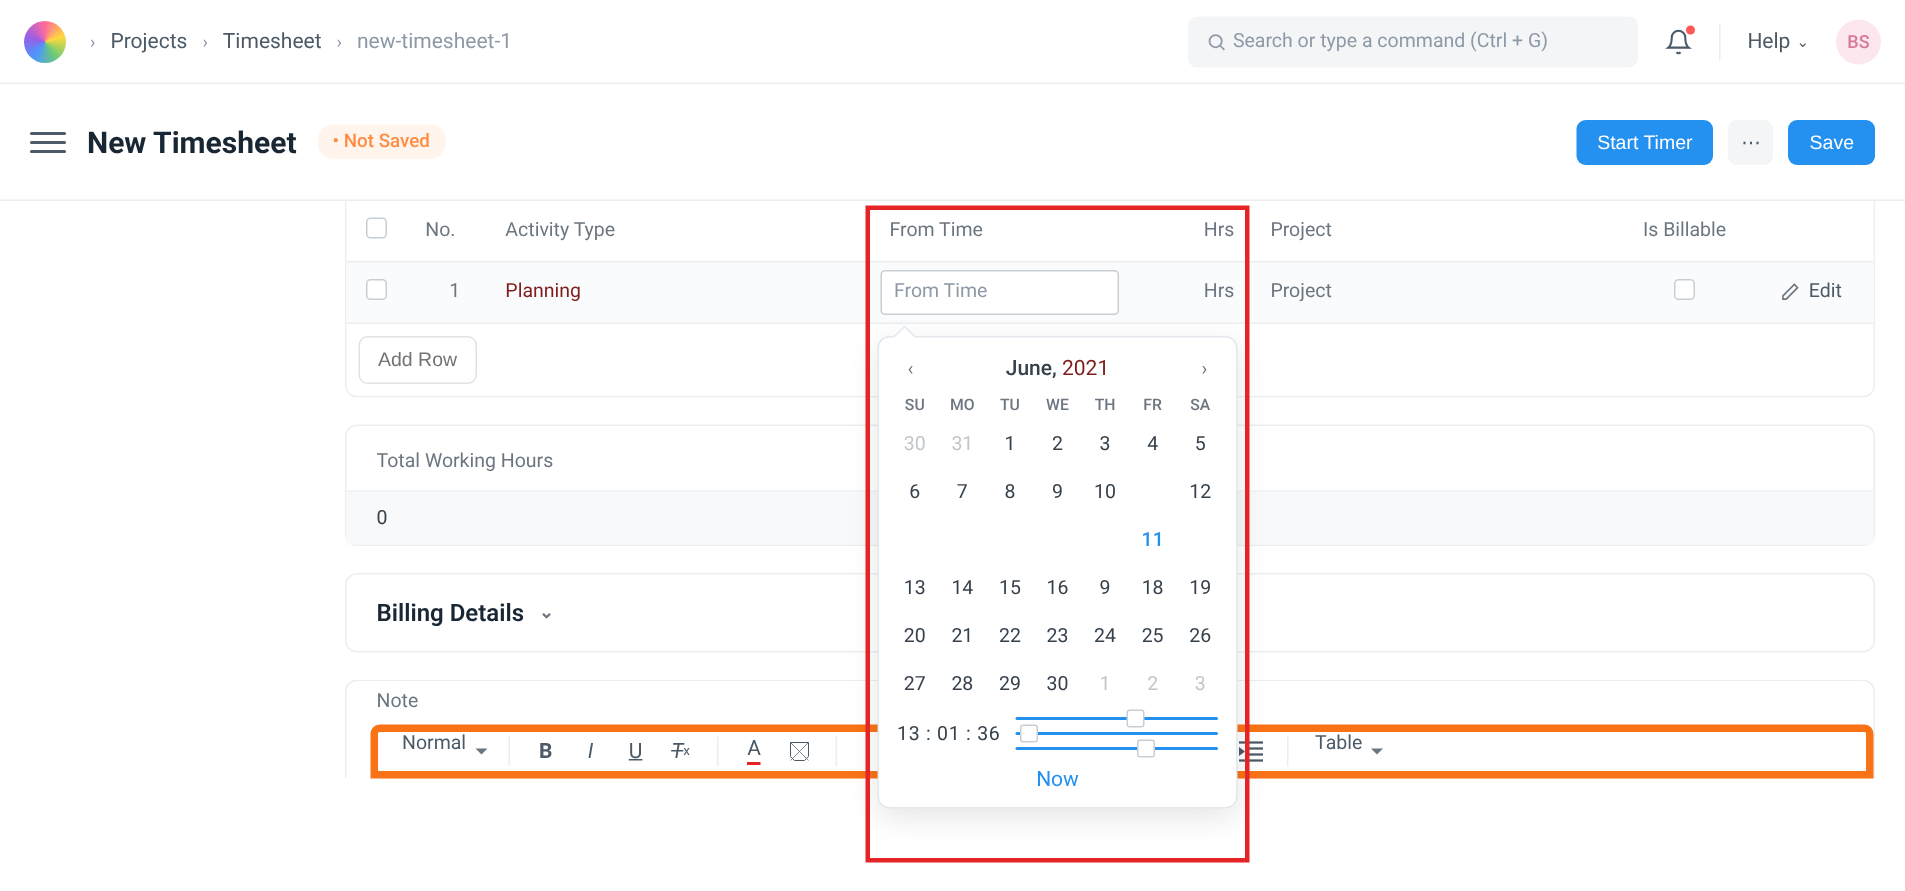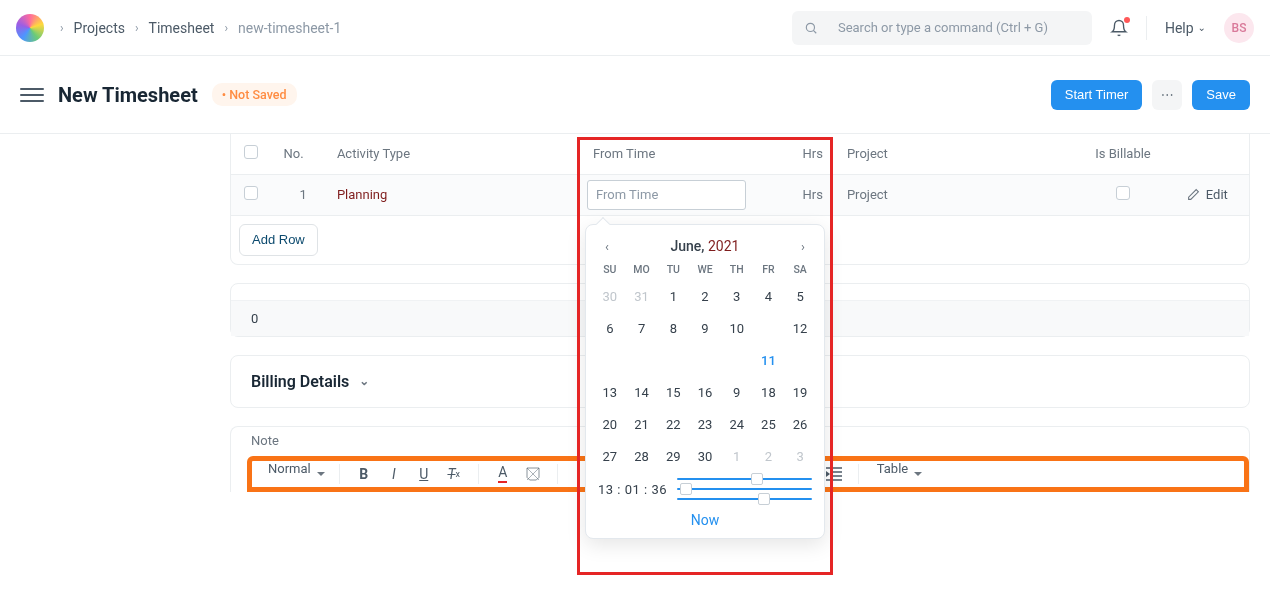--- a/index.html
+++ b/index.html
@@ -5,21 +5,21 @@
   * { box-sizing: border-box; margin: 0; padding: 0; }
   body { font-family: -apple-system, BlinkMacSystemFont, "Segoe UI", Roboto, sans-serif; font-size: 13px; color: #36414c; background: #fff; width: 1270px; height: 594px; overflow: hidden; position: relative; }
   
   
   .navbar { height: 56px; display: flex; align-items: center; padding: 0 16px; border-bottom: 1px solid #ebeef0; }
   .logo { width: 28px; height: 28px; border-radius: 50%; background: conic-gradient(#ff6b9d, #ffd93d, #6bcb77, #4d96ff, #9b5de5, #ff6b9d); margin-right: 16px; flex-shrink: 0; }
   .breadcrumb { display: flex; align-items: center; gap: 10px; font-size: 14px; color: #4c5a67; }
   .breadcrumb .sep { color: #8d99a6; font-size: 12px; }
   .breadcrumb .muted { color: #8d99a6; }
   .nav-right { margin-left: auto; display: flex; align-items: center; gap: 18px; }
-  .search-bar { width: 300px; height: 34px; background: #f4f5f6; border-radius: 6px; display: flex; align-items: center; padding: 0 12px; color: #8d99a6; gap: 20px; font-size: 13px; }
+  .search-bar { width: 300px; height: 34px; background: #f4f5f6; border-radius: 6px; display: flex; align-items: center; padding: 0 12px; color: #8d99a6; gap: 4px; font-size: 13px; }
   .search-bar svg { width: 14px; height: 14px; stroke: #8d99a6; }
   .bell { position: relative; width: 18px; height: 18px; }
   .bell svg { stroke: #4c5a67; }
   .bell .dot { position: absolute; top: -2px; right: -2px; width: 6px; height: 6px; background: #ff5858; border-radius: 50%; }
   .help { display: flex; align-items: center; gap: 4px; color: #4c5a67; font-size: 14px; }
   .avatar { width: 30px; height: 30px; border-radius: 50%; background: #fce7ee; color: #d97a9a; display: flex; align-items: center; justify-content: center; font-size: 12px; font-weight: 500; }
   .vdiv { width: 1px; height: 24px; background: #ebeef0; }
 
   
   .page-header { height: 78px; display: flex; align-items: center; padding: 0 20px; border-bottom: 1px solid #ebeef0; }
@@ -45,21 +45,21 @@
   .table .chk { width: 34px; text-align: center; }
   .table .no { width: 50px; }
   .table .hrs { width: 78px; text-align: right; }
   .table .bill { width: 80px; text-align:center;}
   .table .edit { width: 78px; }
   .checkbox { width: 14px; height: 14px; border: 1.5px solid #c7cfd6; border-radius: 3px; display: inline-block; background: #fff; }
   .cell-input { background: #fff; border: 1px solid #c7cfd6; height: 30px; padding: 0 8px; font-size: 13px; color: #8d99a6; display: flex; align-items: center; border-radius: 3px; }
   .link-ish { color: #8d99a6; }
   .edit-cell { display:flex; align-items:center; gap:6px; color:#4c5a67; justify-content:center;}
   .edit-cell svg{width:13px;height:13px;stroke:#6c7680;}
-  .add-row { height: 32px; padding: 0 12px; border: 1px solid #dfe3e6; border-radius: 6px; background: #fff; font-size: 13px; color: #0c4a6e; margin: 8px; }
+  .add-row { height: 32px; padding: 0 12px; border: 1px solid #dfe3e6; border-radius: 6px; background: #fff; font-size: 13px; color: #737373; margin: 8px; }
 
   
   .totals { padding: 16px 20px; }
   .totals-label { font-size: 13px; color: #6c7680; margin-bottom: 12px; }
   .totals-value { font-size: 13px; color: #36414c; background:#f8f9fa; margin:0 -20px -16px; padding:10px 20px; border-top:1px solid #f0f2f4;}
 
   
   .section-head { padding: 16px 20px; font-size: 16px; font-weight: 600; color: #192734; display: flex; align-items: center; gap: 10px; }
   
   
@@ -181,20 +181,21 @@
                 <span>Edit</span>
               </div>
             </td>
         </tr>
       </tbody>
     </table>
     <button class="add-row">Add Row</button>
   </div>
 
   <div class="card totals">
+    <div class="totals-label">Total Working Hours</div>
     <div class="totals-value">0</div>
   </div>
 
   <div class="card">
     <div class="section-head">
       <span>Billing Details</span>
       <span style="font-size:12px;color:#6c7680;">⌄</span>
     </div>
   </div>
 

